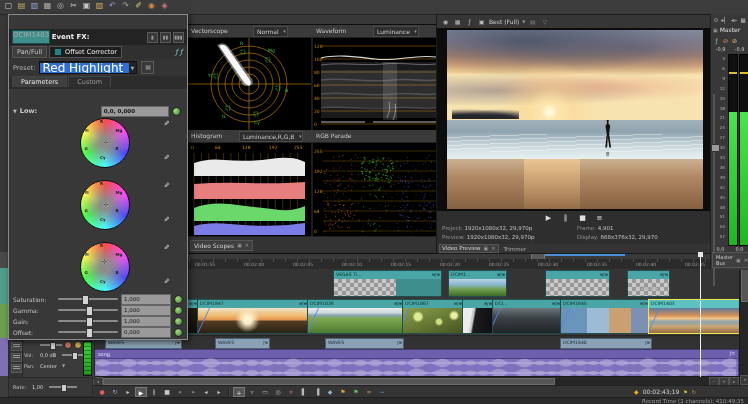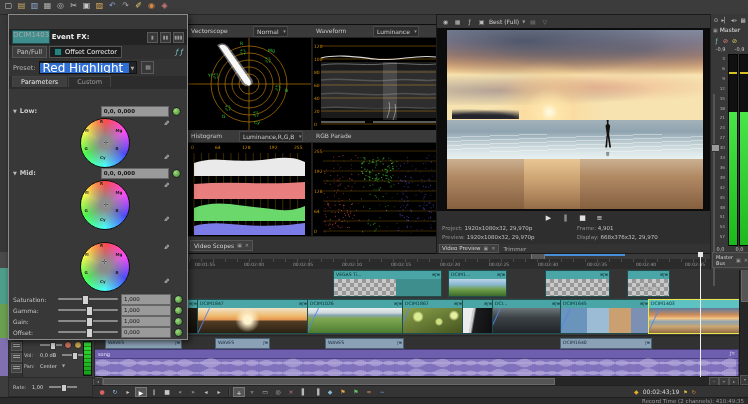--- a/index.html
+++ b/index.html
@@ -1165,26 +1165,20 @@
             <div class="huelbl" style="left: 34.5885px; top: 28px;">B</div>
             <div class="huelbl" style="left: 19px; top: 37px;">Cy</div>
             <div class="huelbl" style="left: 3.41154px; top: 28px;">G</div>
             <div class="huelbl" style="left: 3.41154px; top: 10px;">Yl</div>
             <div class="xhair" style="left: 46%; top: 44%;">✛</div>
           </div>
           <div class="dropper" style="top: 14px;">✎</div>
           <div class="dropper" style="top: 48px;">✎</div>
         </div>
         <div class="wsec" style="top: 62px;">
-          <div class="whead">
-            <div class="tri" style="font-size: 5px; color: rgb(187, 187, 187);">▼</div>
-            <div class="wlbl" style="font-size: 6.5px; color: rgb(204, 204, 204); width: 56px;">Mid:</div>
-            <div class="valbox" style="margin-left: 22px;">0,0, 0,000</div>
-            <div class="resetdot"></div>
-          </div>
           <div class="wheel">
             <div class="huelbl" style="left: 19px; top: 1px;">R</div>
             <div class="huelbl" style="left: 34.5885px; top: 10px;">Mg</div>
             <div class="huelbl" style="left: 34.5885px; top: 28px;">B</div>
             <div class="huelbl" style="left: 19px; top: 37px;">Cy</div>
             <div class="huelbl" style="left: 3.41154px; top: 28px;">G</div>
             <div class="huelbl" style="left: 3.41154px; top: 10px;">Yl</div>
             <div class="xhair" style="left: 46%; top: 44%;">✛</div>
           </div>
           <div class="dropper" style="top: 14px;">✎</div>

